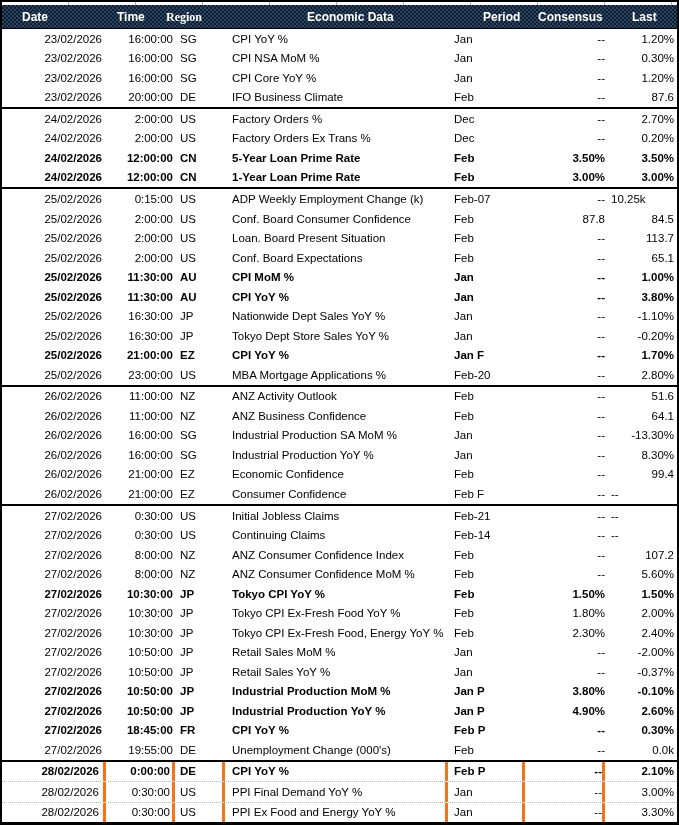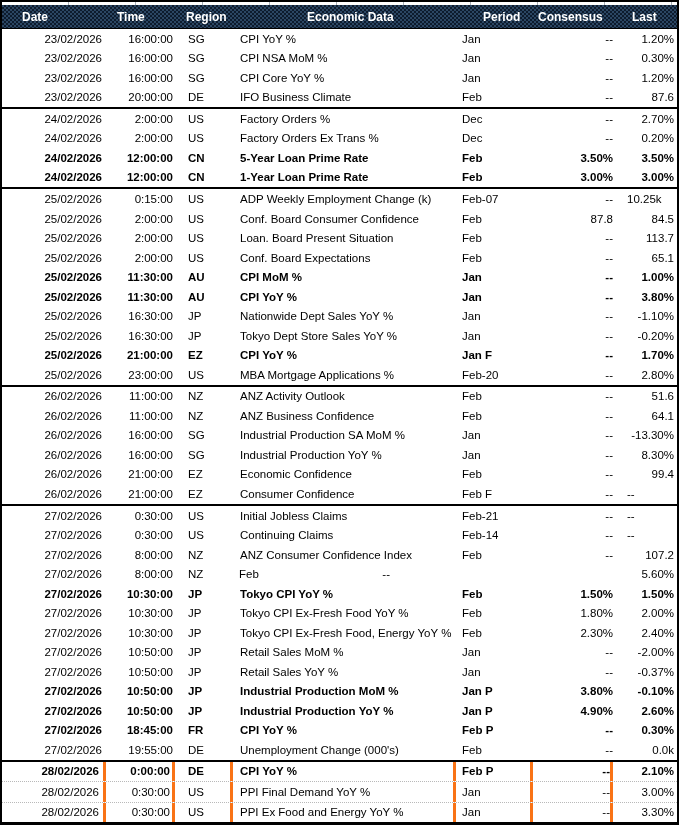--- a/index.html
+++ b/index.html
@@ -28,48 +28,48 @@
     background-image:
       radial-gradient(circle at 1px 1px, #2b4663 1px, transparent 1.2px),
       radial-gradient(circle at 3px 3px, #2b4663 1px, transparent 1.2px);
     background-size: 4px 4px;
     border-bottom: 1px solid #000;
     color: #fff; font-weight: bold; font-size: 12px;
   }
   .header span { position: absolute; top: 50%; transform: translateY(-50%); white-space: nowrap; }
   .h-date      { left: 20px;  }
   .h-time      { left: 115px; }
-  .h-region    { left: 184px; }
+  .h-region    { left: 164px; font-family: Liberation Serif, serif; }
   .h-econ      { left: 305px; }
   .h-period    { left: 481px; }
   .h-consensus { left: 536px; border-radius: 7px; }
   .h-last      { left: 630px; }
 
   .rows { flex: 1 1 auto; display: flex; flex-direction: column; }
 
   .row {
     flex: 1 1 0;
     display: flex; align-items: center;
     font-size: 11.5px; color: #000;
     white-space: nowrap;
     text-align: center;
   }
   .row.bold { font-weight: bold; }
   .row.group-end { border-bottom: 2px solid #000; }
 
   .cell { overflow: hidden; height: 100%; display: flex; align-items: center; }
   .c-date   { flex: 0 0 104px; justify-content: flex-end; padding-right: 4px; }
   .c-time   { flex: 0 0 69px;  justify-content: flex-end; padding-right: 2px; }
-  .c-region { flex: 0 0 50px;  justify-content: flex-start; padding-left: 5px; margin-left: 8px; }
+  .c-region { flex: 0 0 50px;  justify-content: flex-start; padding-left: 5px; }
   .c-econ   { flex: 0 0 223px; justify-content: flex-start; padding-left: 7px; }
   .c-period { flex: 0 0 77px;  justify-content: flex-start; padding-left: 6px; }
   .c-cons   { flex: 0 0 80px;  justify-content: flex-end; }
   .c-last   { flex: 1 1 auto;  justify-content: flex-end; padding-right: 3px; }
 
-  .row.last-left .c-last { justify-content: flex-start; padding-left: 6px; margin-left: 8px; }
+  .row.last-left .c-last { justify-content: flex-start; padding-left: 6px; }
 
   .row.grid { border-bottom: 1px dotted #b9b9b9; }
   .row.grid:last-child { border-bottom: none; }
   .row.grid .cell { border-right: 3px solid #f97316; }
   .row.grid .c-last { border-right: none; }
 </style>
 </head>
 <body>
 
 <div class="econ-table">
@@ -326,20 +326,21 @@
         <div class="cell c-region">NZ</div>
         <div class="cell c-econ">ANZ Consumer Confidence Index</div>
         <div class="cell c-period">Feb</div>
         <div class="cell c-cons">--</div>
         <div class="cell c-last">107.2</div>
       </div>
       <div class="row">
         <div class="cell c-date">27/02/2026</div>
         <div class="cell c-time">8:00:00</div>
         <div class="cell c-region">NZ</div>
+        <div class="cell c-econ">ANZ Consumer Confidence MoM %</div>
         <div class="cell c-period">Feb</div>
         <div class="cell c-cons">--</div>
         <div class="cell c-last">5.60%</div>
       </div>
       <div class="row bold">
         <div class="cell c-date">27/02/2026</div>
         <div class="cell c-time">10:30:00</div>
         <div class="cell c-region">JP</div>
         <div class="cell c-econ">Tokyo CPI YoY %</div>
         <div class="cell c-period">Feb</div>

